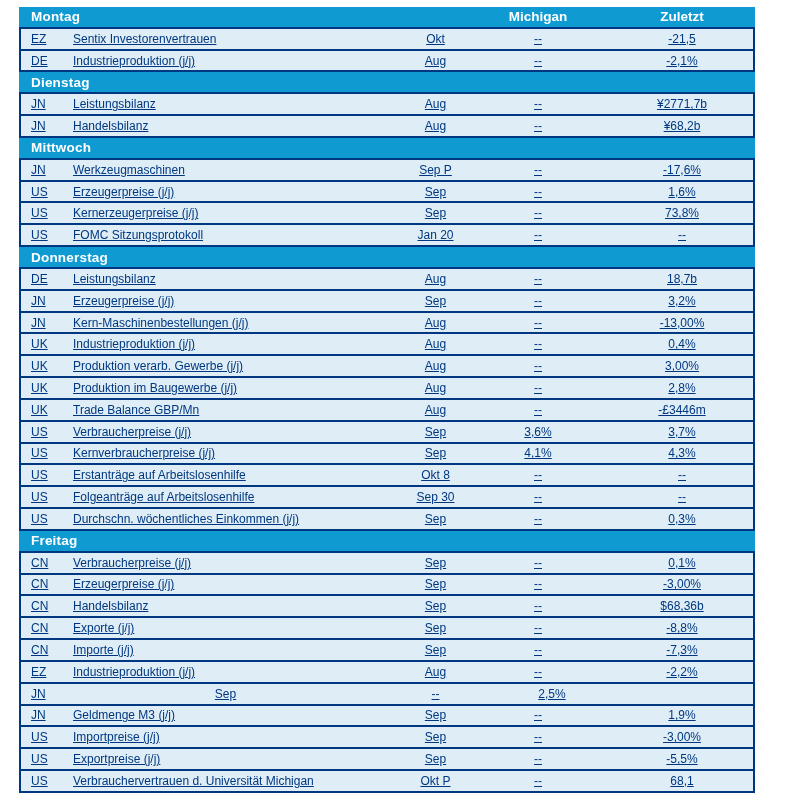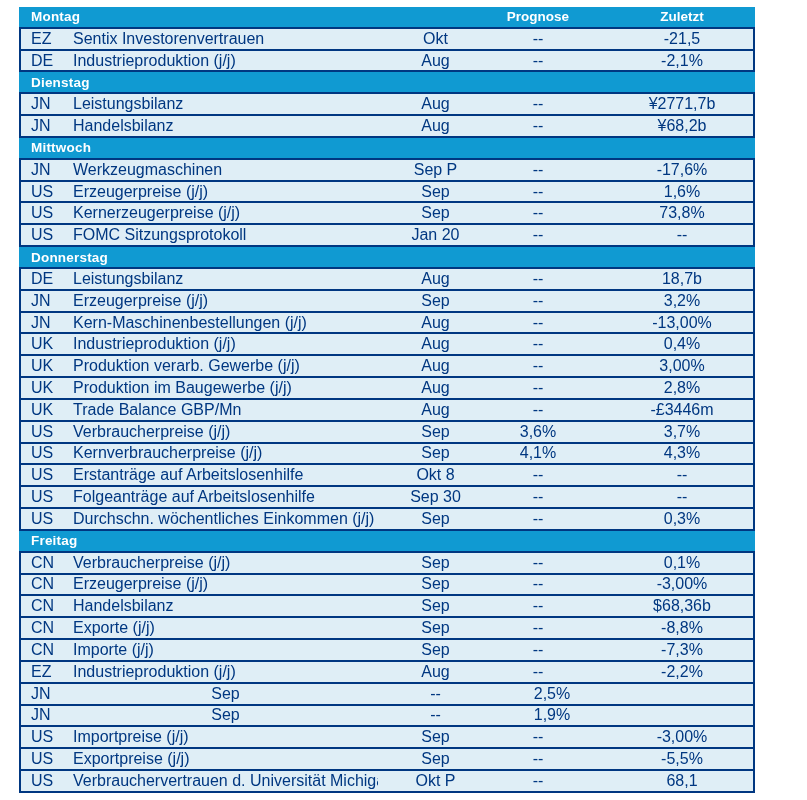--- a/index.html
+++ b/index.html
@@ -37,35 +37,36 @@
   .row{
     display:grid;
     grid-template-columns:52px 1fr 115px 90px 170px;
     align-items:center;
     height:var(--row-h);
     background:var(--rowbg);
     border-bottom:2px solid var(--navy);
     border-left:2px solid var(--navy);
     border-right:2px solid var(--navy);
     color:var(--navy);
-    font-size:16px;
+    font-size:12px;
+    text-decoration:underline;
   }
   .c{white-space:nowrap;overflow:hidden;}
   .c.country{padding-left:10px;}
   .c.event{padding-right:6px;}
   .c.period,.c.prognose{text-align:center;}
   .c.zuletzt{text-align:center;padding-left:28px;}
 </style>
 </head>
 <body>
 
 <div id="calendar" class="table">
   <div class="day-row">
     <span class="day">Montag</span>
-    <span class="colhead prognose">Prognose</span>
+    <span class="colhead prognose">Michigan</span>
     <span class="colhead zuletzt">Zuletzt</span>
   </div>
 
   <div class="row">
     <span class="c country">EZ</span>
     <span class="c event">Sentix Investorenvertrauen</span>
     <span class="c period">Okt</span>
     <span class="c prognose">--</span>
     <span class="c zuletzt">-21,5</span>
   </div>
@@ -292,20 +293,21 @@
 
   <div class="row">
     <span class="c country">JN</span>
     <span class="c period">Sep</span>
     <span class="c prognose">--</span>
     <span class="c zuletzt">2,5%</span>
   </div>
 
   <div class="row">
     <span class="c country">JN</span>
+    <span class="c event">Geldmenge M3 (j/j)</span>
     <span class="c period">Sep</span>
     <span class="c prognose">--</span>
     <span class="c zuletzt">1,9%</span>
   </div>
 
   <div class="row">
     <span class="c country">US</span>
     <span class="c event">Importpreise (j/j)</span>
     <span class="c period">Sep</span>
     <span class="c prognose">--</span>

